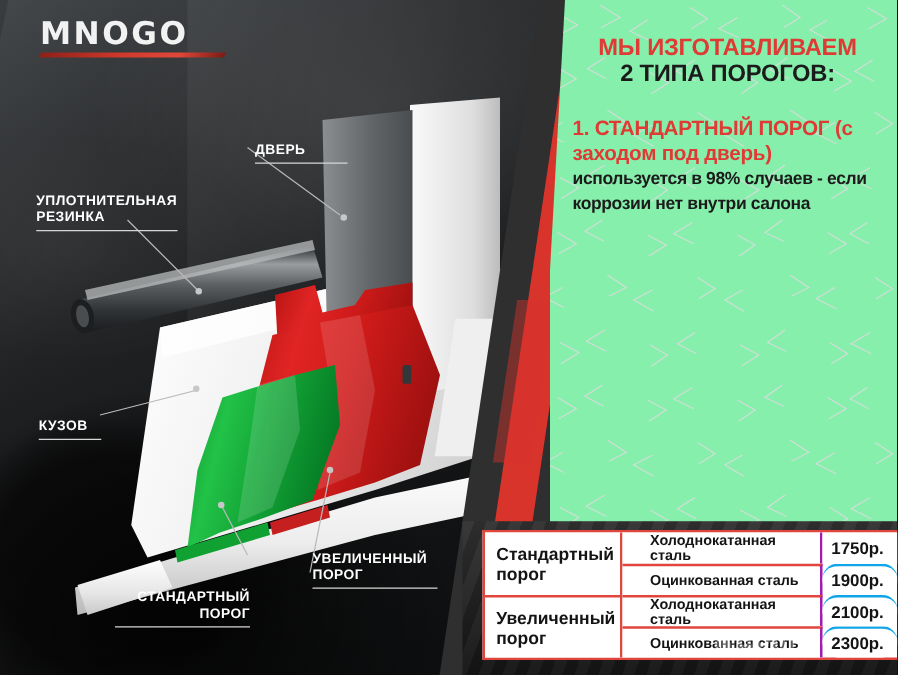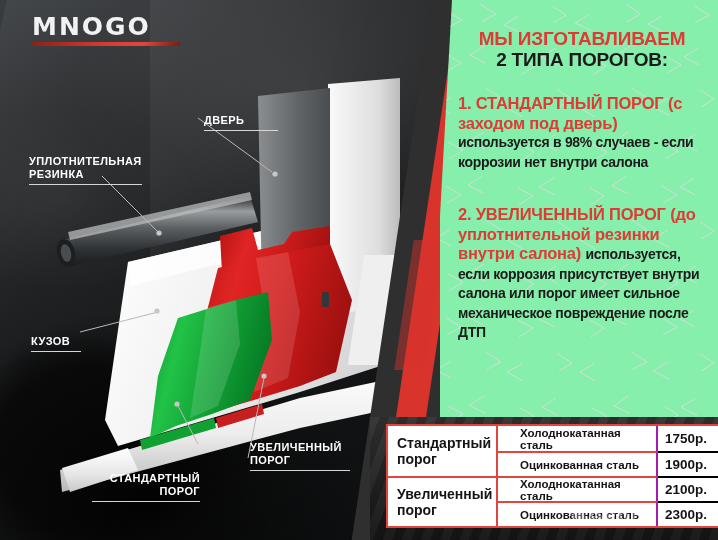--- a/index.html
+++ b/index.html
@@ -159,21 +159,21 @@
     line-height:16px;
     font-weight:bold;
     border-right:2px solid #e2453c;
     padding-left:9px;
     white-space:pre-line;
   }
   .price-table .grp.second{ border-top:2px solid #e2453c; }
   .price-table .mat{ border-right:2px solid #a21caf; font-size:11.5px; padding-left:22px;}
   .price-table .mat.topline{ border-top:2px solid #e2453c; }
   .price-table .price{ font-size:13.5px; justify-content:flex-start; padding-left:7px;}
-  .price-table .price.topline{ border-top:2px solid #000000; }
+  .price-table .price.topline{ border-top:2px solid #0ea5e9;border-radius:12px; }
 
   
   .watermark{
     position:absolute; left:572px; top:499px;
     font-size:26px; font-weight:bold; color:rgba(255,255,255,.30);
     letter-spacing:-1px; pointer-events:none;
   }
   .watermark .dot{
     display:inline-block; width:13px; height:13px; border-radius:50%;
     background:rgba(255,255,255,.30); margin-right:1px; vertical-align:middle;
@@ -379,25 +379,20 @@
           <span class="l1">МЫ ИЗГОТАВЛИВАЕМ</span>
           <span class="l2">2 ТИПА ПОРОГОВ:</span>
         </div>
 
         <div class="block" id="block1">
           <span class="hl">1. СТАНДАРТНЫЙ ПОРОГ</span>
           <span class="sub">(с заходом под дверь)</span>
           <span class="body">используется в 98% случаев - если коррозии нет внутри салона</span>
         </div>
 
-        <div class="block" id="block2">
-          <span class="hl">2. УВЕЛИЧЕННЫЙ ПОРОГ</span>
-          <span class="sub">(до уплотнительной резинки внутри салона)</span>
-          <span class="body">используется, если коррозия присутствует внутри салона или порог имеет сильное механическое повреждение после ДТП</span>
-        </div>
       </div>
     </div>
   </div>
 
   <div class="table-band">
     <div class="sheen"></div>
   </div>
 
   <div class="price-table">
     <div class="cell grp">Стандартный

